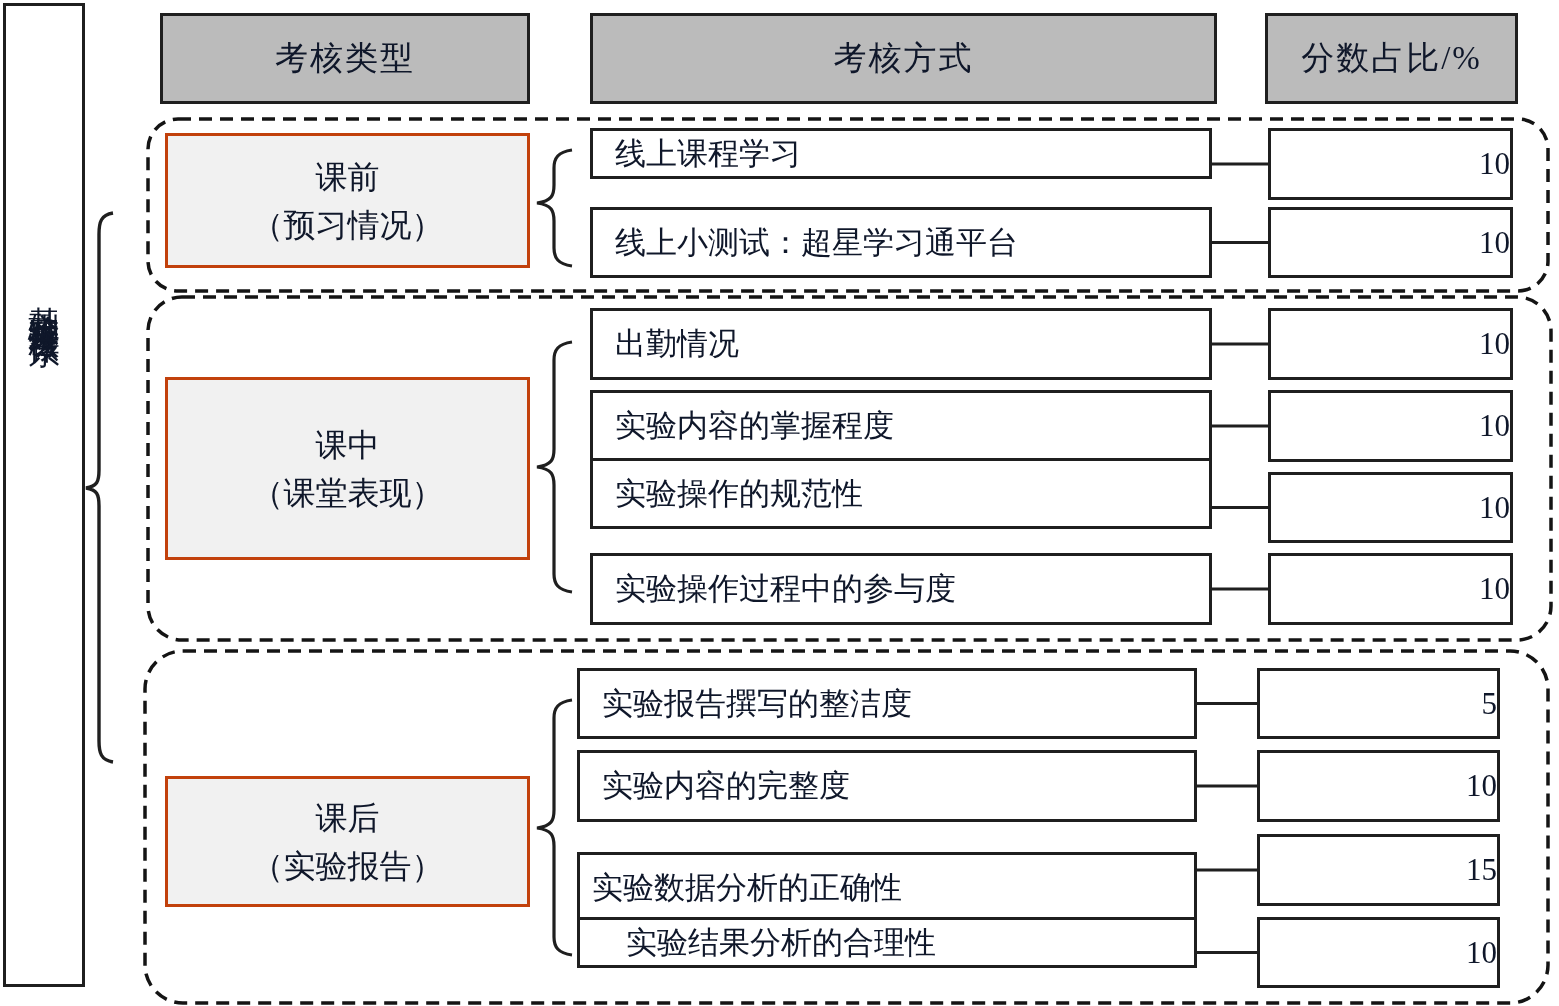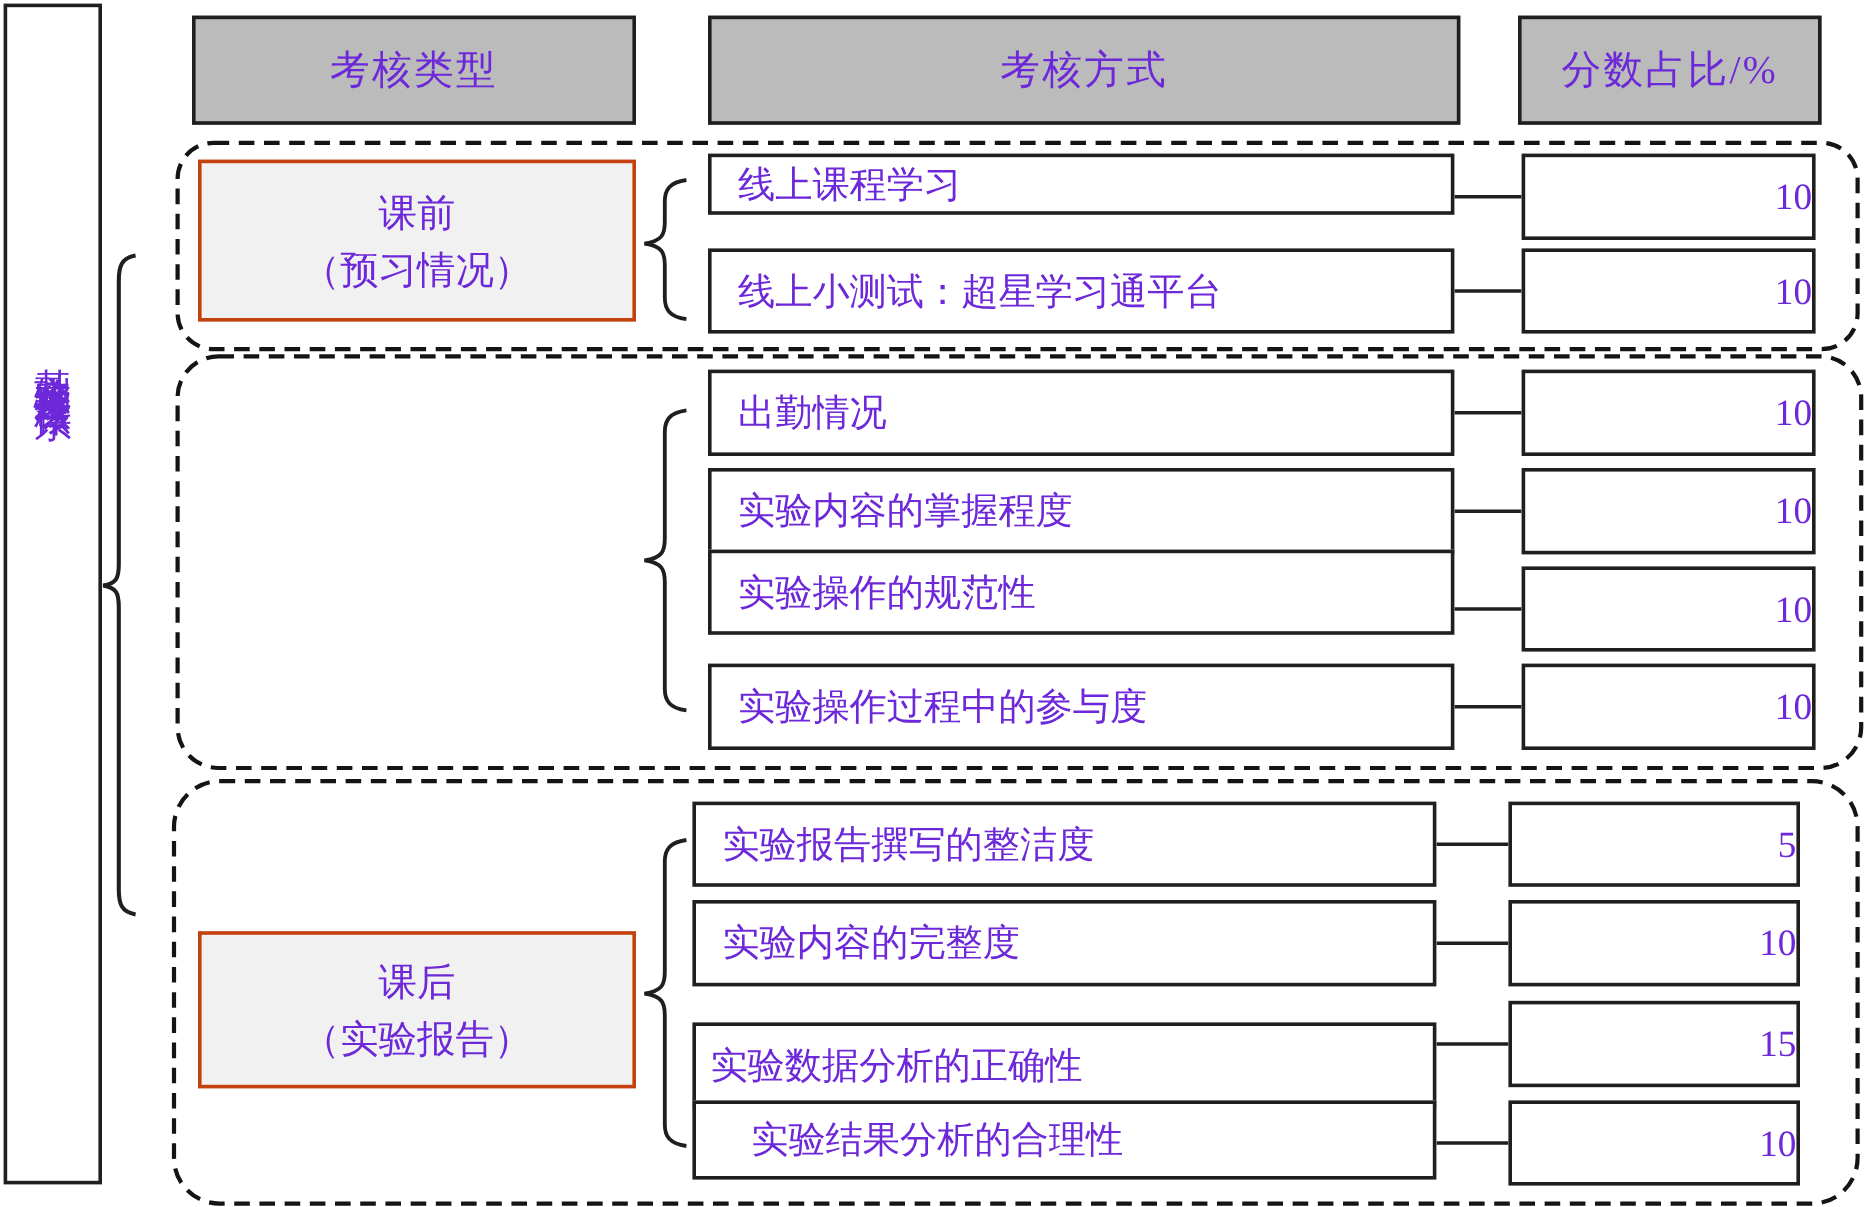--- a/index.html
+++ b/index.html
@@ -1,18 +1,18 @@
 <!DOCTYPE html>
 <html><head>
 <meta charset="utf-8">
 <style>
   html,body{margin:0;padding:0;background:#ffffff;}
   #canvas{
     position:relative;width:1559px;height:1006px;background:#ffffff;overflow:hidden;
-    font-family:"Liberation Serif","DejaVu Serif",serif;color:#6d28d9;
+    font-family:"Liberation Serif","DejaVu Serif",serif;color:#0f172a;
   }
   .abs{position:absolute;box-sizing:border-box;}
   
   .vtitle-box{
     left:3px;top:3px;width:82px;height:984px;
     border:3px solid #1f1f1f;background:#ffffff;
   }
   .vtitle-text{
     position:absolute;left:50%;top:276px;transform:translateX(-50%);
     writing-mode:vertical-rl;text-orientation:upright;
@@ -105,20 +105,24 @@
   <div class="abs sbox sc12" style="top:128px;height:72px;">
     <span>10</span>
   </div>
   <div class="abs mbox m12" style="top:207px;height:71px;">
     <span>线上小测试：超星学习通平台</span>
   </div>
   <div class="abs sbox sc12" style="top:207px;height:71px;">
     <span>10</span>
   </div>
 
+  <div class="abs tbox" style="top:377px;height:183px;">
+    <div>课中</div>
+    <div>（课堂表现）</div>
+  </div>
   <div class="abs mbox m12" style="top:308px;height:72px;">
     <span>出勤情况</span>
   </div>
   <div class="abs sbox sc12" style="top:308px;height:72px;">
     <span>10</span>
   </div>
   <div class="abs mbox m12" style="top:390px;height:72px;">
     <span>实验内容的掌握程度</span>
   </div>
   <div class="abs sbox sc12" style="top:390px;height:72px;">
@@ -152,20 +156,20 @@
   </div>
   <div class="abs sbox sc3" style="top:750px;height:72px;">
     <span>10</span>
   </div>
   <div class="abs mbox m3" style="top:852px;height:72px;padding-left:12px;">
     <span>实验数据分析的正确性</span>
   </div>
   <div class="abs sbox sc3" style="top:834px;height:72px;">
     <span>15</span>
   </div>
-  <div class="abs mbox m3" style="top:917px;height:66px;padding-left:46px;">
+  <div class="abs mbox m3" style="top:917px;height:51px;padding-left:46px;">
     <span>实验结果分析的合理性</span>
   </div>
   <div class="abs sbox sc3" style="top:917px;height:71px;">
     <span>10</span>
   </div>
 
 </div>
 
 </body></html>

